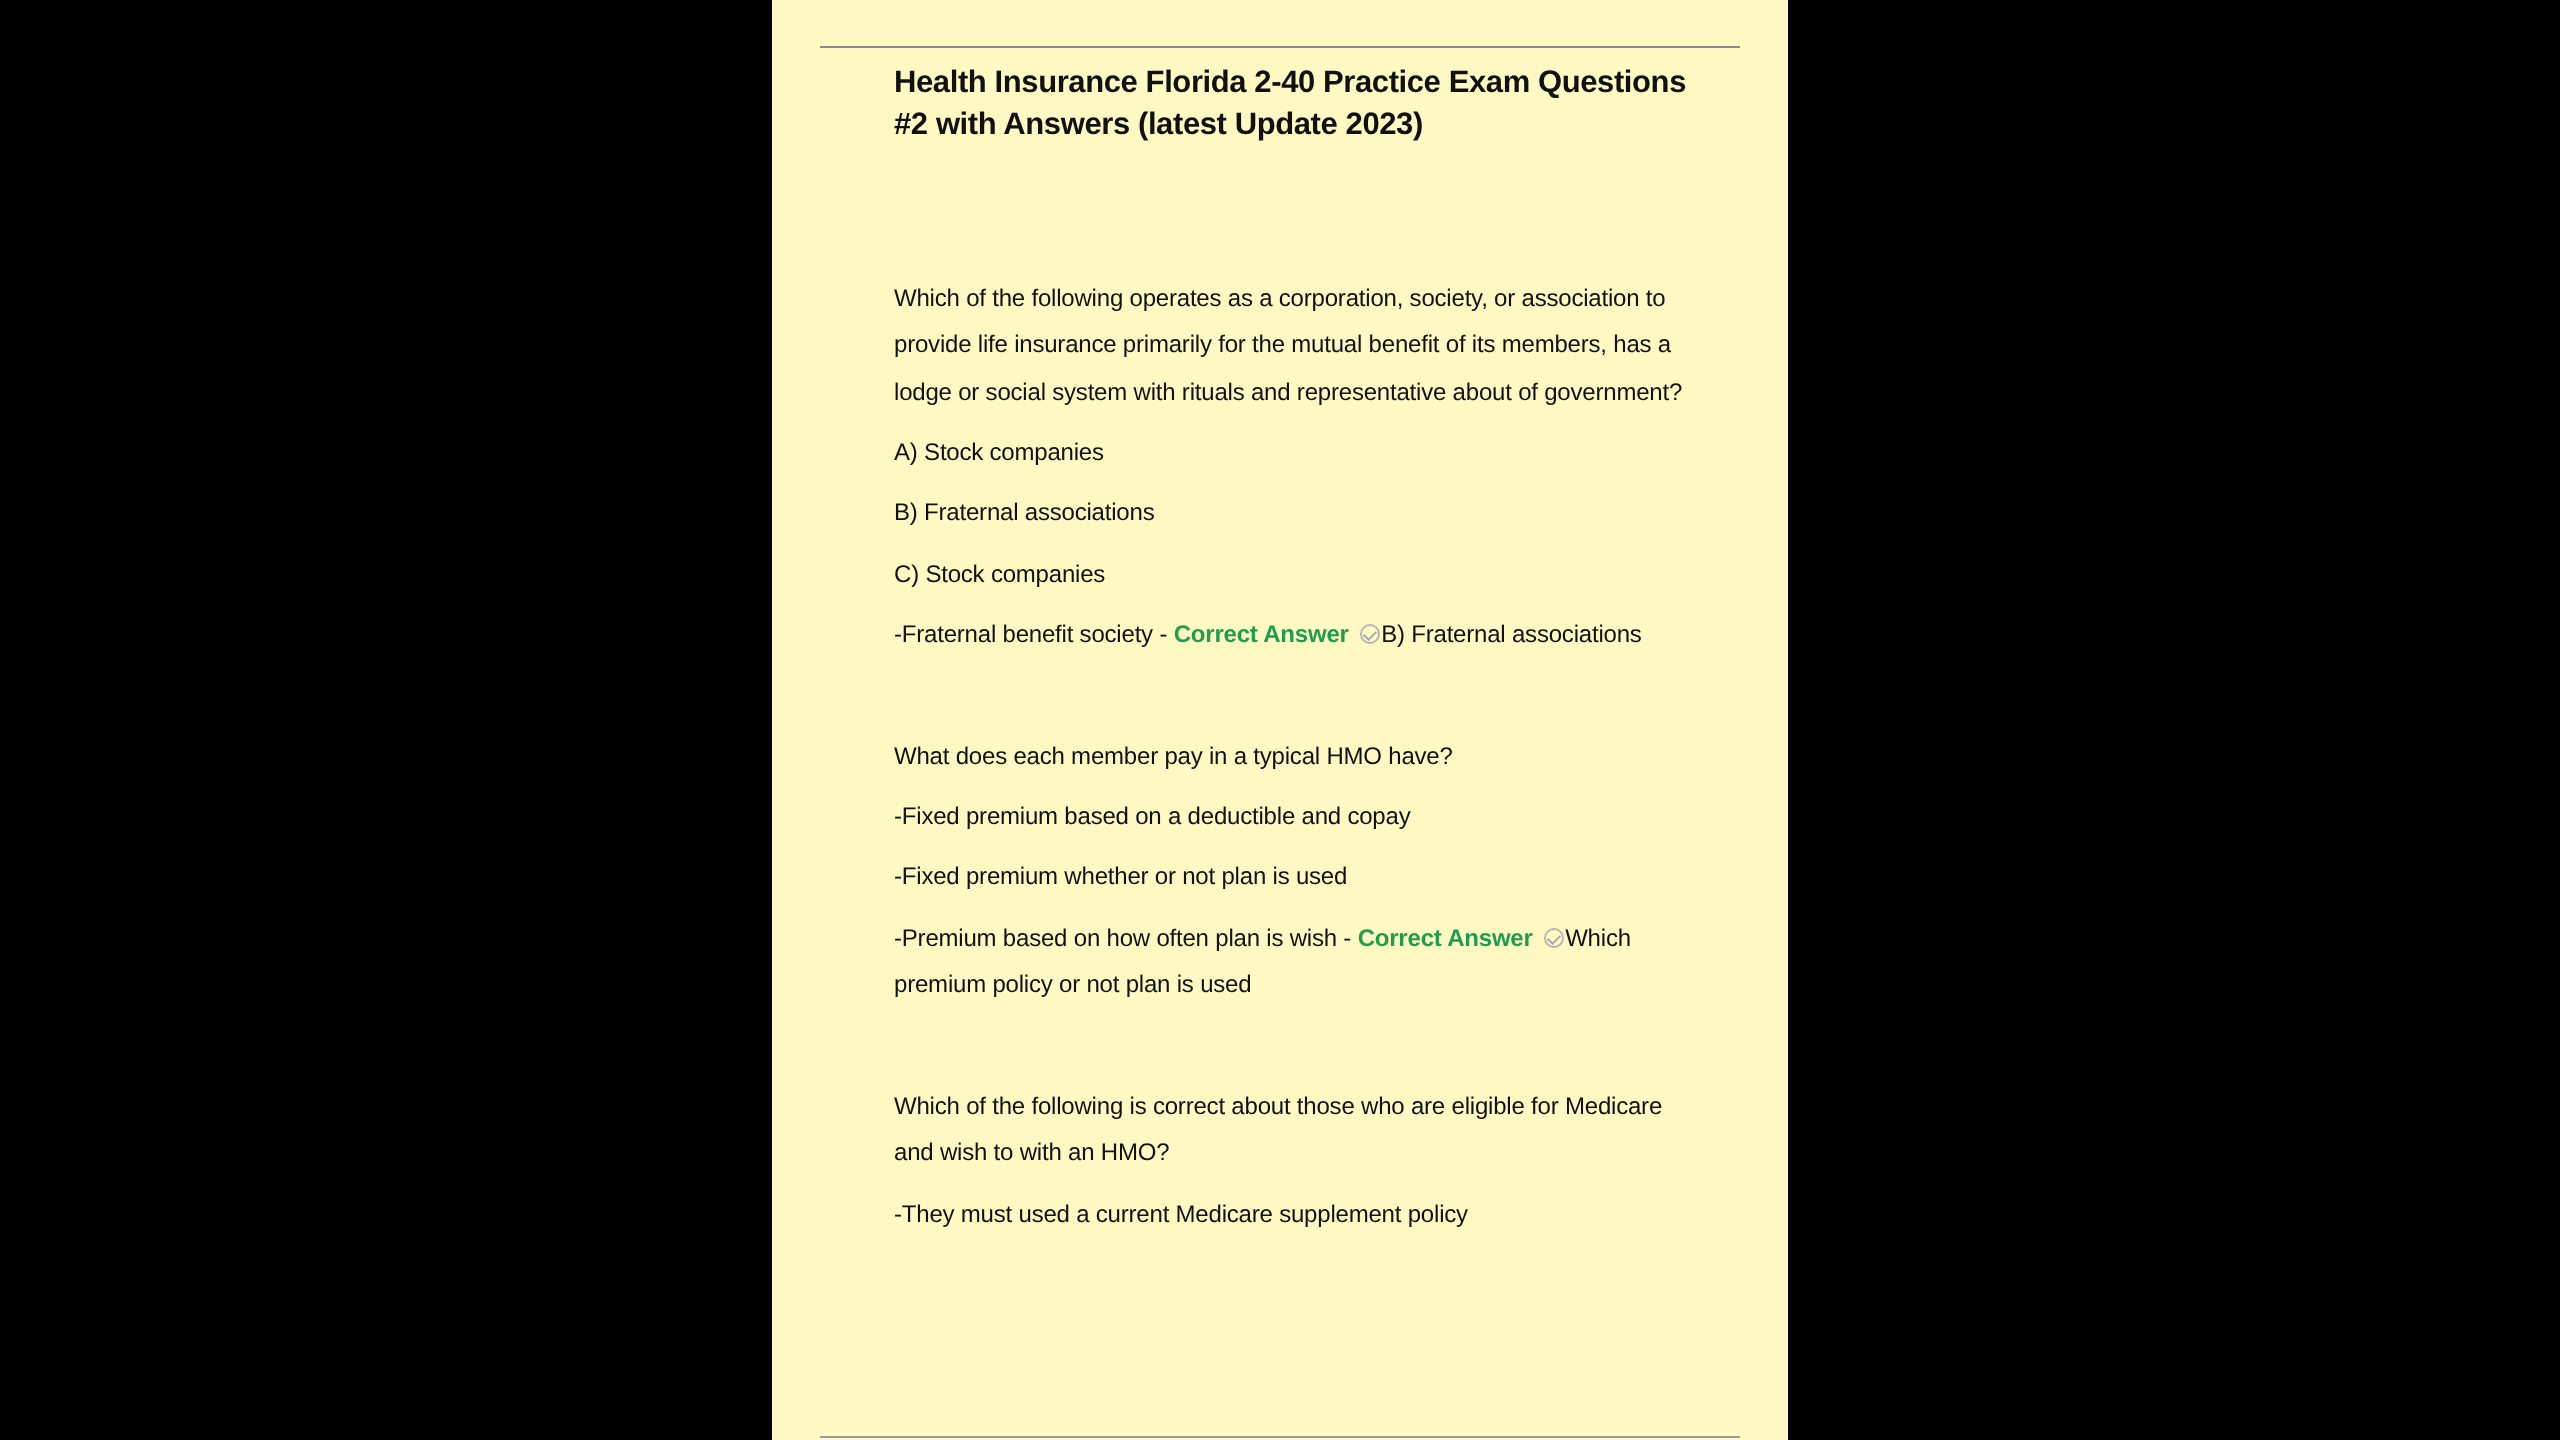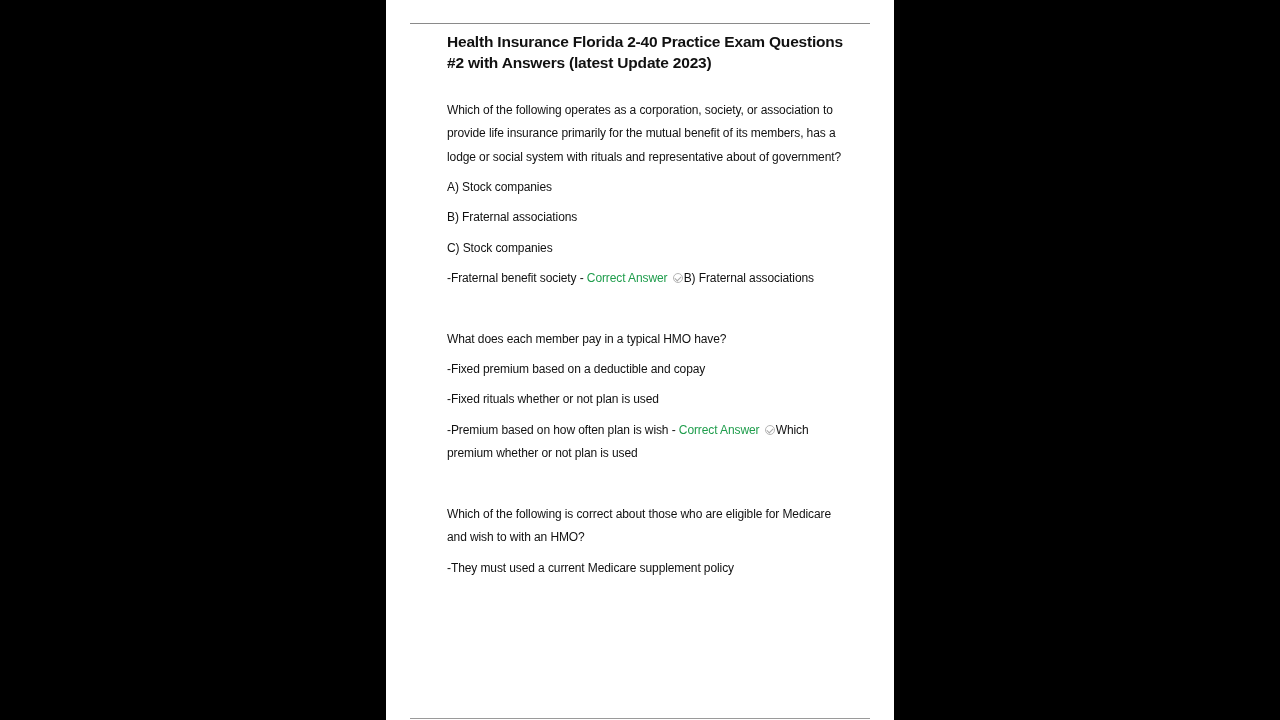--- a/index.html
+++ b/index.html
@@ -9,21 +9,21 @@
       height: 720px;
       background: #000000;
       overflow: hidden;
     }
     .page {
       position: absolute;
       left: 386px;
       top: 0;
       width: 508px;
       height: 720px;
-      background: #ffffff;
+      background: #fef9c3;
     }
     .rule-top {
       position: absolute;
       left: 24px;
       top: 23px;
       width: 460px;
       height: 1px;
       background: #8a8a8a;
     }
     .rule-bottom {
@@ -52,24 +52,25 @@
       line-height: 21px;
       letter-spacing: -0.2px;
     }
     .line {
       position: absolute;
       left: 0;
       font-size: 12px;
       line-height: 23.5px;
       white-space: nowrap;
       letter-spacing: -0.1px;
+      margin-top: 39px;
     }
     .green {
       color: #1f9d4c;
-      font-weight: normal;
+      font-weight: bold;
     }
     .check {
       display: inline-block;
       width: 10px;
       height: 10px;
       border: 1px solid #b5b5b5;
       border-radius: 50%;
       position: relative;
       vertical-align: -1px;
       margin: 0 1px 0 2px;
@@ -102,26 +103,26 @@
     <div class="line" style="top:176px">A) Stock companies</div>
     <div class="line" style="top:206px">B) Fraternal associations</div>
     <div class="line" style="top:237px">C) Stock companies</div>
     <div class="line" style="top:267px">
       <span>-Fraternal benefit society - </span><span class="green">Correct Answer</span>
       <span class="check"></span><span>B) Fraternal associations</span>
     </div>
 
     <div class="line" style="top:328px">What does each member pay in a typical HMO have?</div>
     <div class="line" style="top:358px">-Fixed premium based on a deductible and copay</div>
-    <div class="line" style="top:388px">-Fixed rituals whether or not plan is used</div>
+    <div class="line" style="top:388px">-Fixed premium whether or not plan is used</div>
     <div class="line" style="top:419px">
       <span>-Premium based on how often plan is wish - </span><span class="green">Correct Answer</span>
       <span class="check"></span><span>Which</span>
     </div>
-    <div class="line" style="top:442px">premium whether or not plan is used</div>
+    <div class="line" style="top:442px">premium policy or not plan is used</div>
 
     <div class="line" style="top:503px">Which of the following is correct about those who are eligible for Medicare</div>
     <div class="line" style="top:526px">and wish to with an HMO?</div>
     <div class="line" style="top:557px">-They must used a current Medicare supplement policy</div>
   </div>
 
   <div class="rule-bottom"></div>
 </div>
 
 </body></html>

